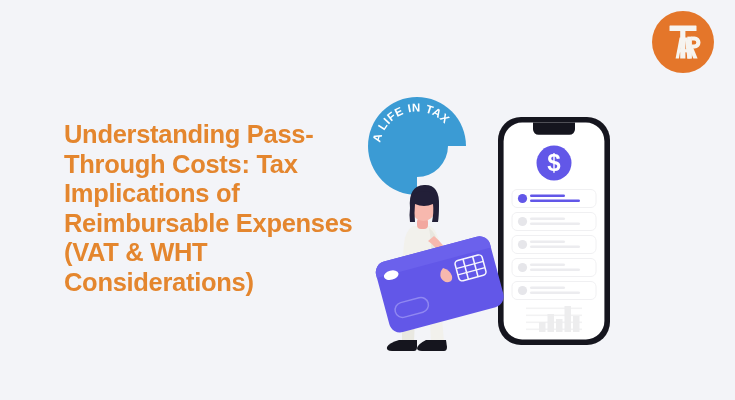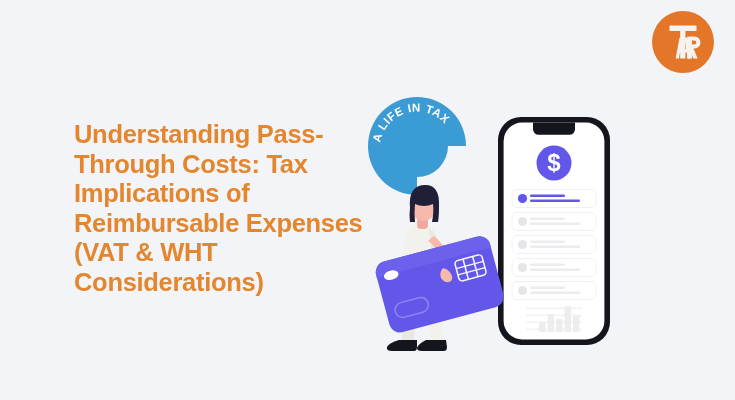--- a/index.html
+++ b/index.html
@@ -21,21 +21,21 @@
     position:absolute; top:11px; right:21px;
     width:62px;height:62px;border-radius:50%;
     background:#e4762a;
     display:flex;align-items:center;justify-content:center;
   }
   .logo svg{display:block;}
 
   
   .title{
     position:absolute;
-    left:74px; top:120px;
+    left:64px; top:120px;
     width:320px;
     margin:0;
     color:#e4862e;
     font-size:25.5px;
     line-height:1.16;
     font-weight:bold;
     letter-spacing:-0.3px;
     white-space:pre-line;
   }
 

